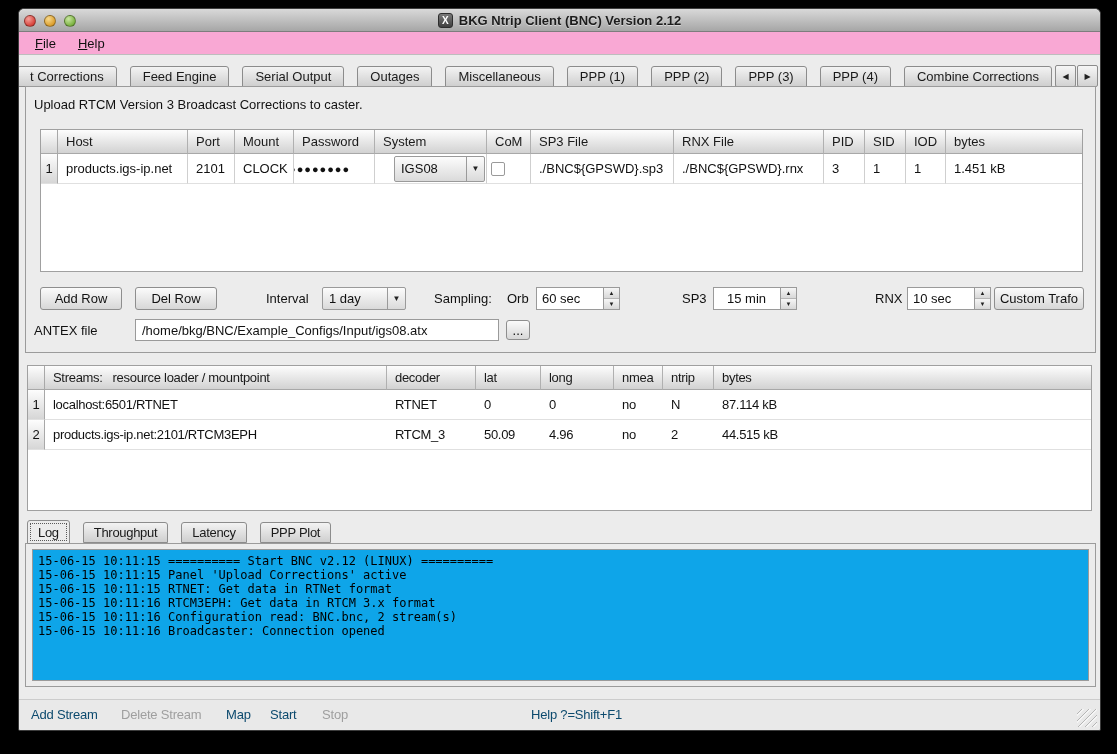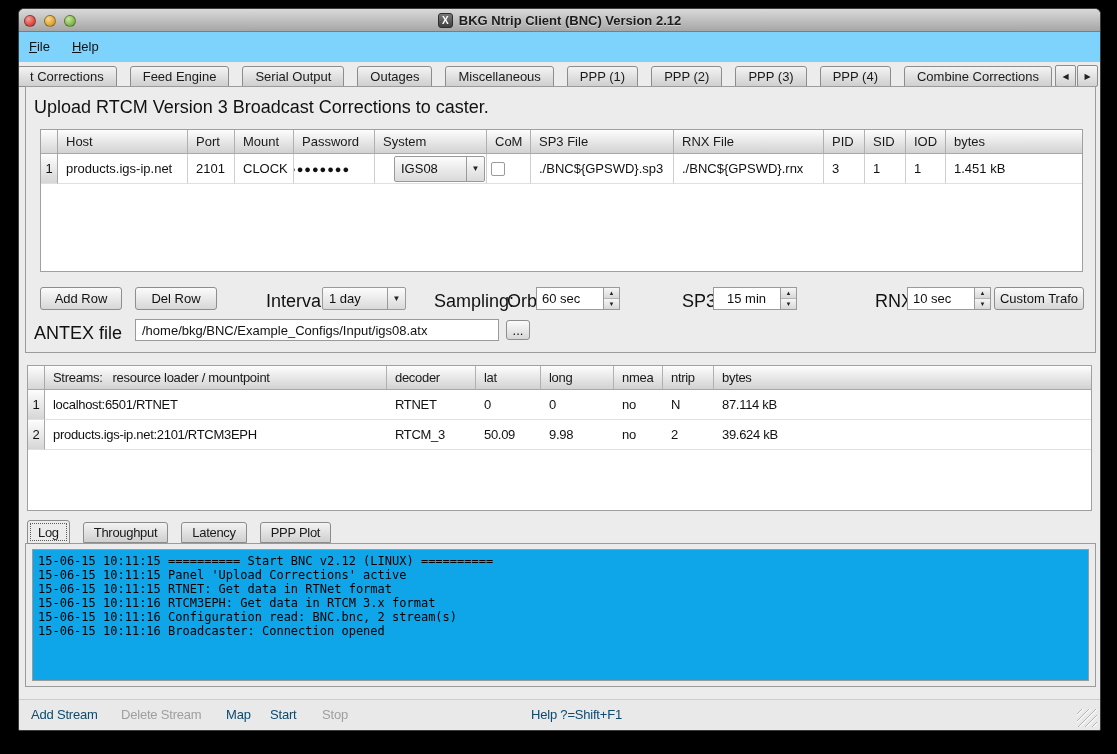--- a/index.html
+++ b/index.html
@@ -18,23 +18,23 @@
   .light.yellow { background:radial-gradient(circle at 35% 30%, #f7d98d, #dc9f2e 70%); }
   .light.green  { background:radial-gradient(circle at 35% 30%, #c9e6a2, #7cb342 70%); }
   .title-wrap { position:absolute; left:0; right:0; top:0; height:23px;
                 display:flex; align-items:center; justify-content:center; gap:6px; }
   .x-icon { width:15px; height:15px; border-radius:3px; background:linear-gradient(#7a7a7a,#3f3f3f);
             border:1px solid #2d2d2d; color:#fff; font-size:10px; font-weight:bold;
             display:flex; align-items:center; justify-content:center; }
   .title-text { font-size:13px; font-weight:bold; color:#1c1c1c; text-shadow:0 1px 0 rgba(255,255,255,.45); }
 
   
-  .menubar { position:absolute; left:0; top:23px; width:100%; height:30px;
-             background:#7dd3fc; border-bottom:1px solid #bdbdbd;
-             display:flex; align-items:center; padding-left:6px; gap:14px; }
+  .menubar { position:absolute; left:0; top:23px; width:100%; height:23px;
+             background:#f9a8d4; border-bottom:1px solid #bdbdbd;
+             display:flex; align-items:center; padding-left:12px; gap:14px; }
   .menu-item { display:inline-block; font-size:13px; color:#111; padding:2px 4px; }
   .menu-item::first-letter { text-decoration:underline; }
 
   
   .tabbar { position:absolute; left:0; height:23px; display:flex; align-items:flex-end; }
   .tab { height:21px; display:flex; align-items:center; justify-content:center;
          padding:0 12px; font-size:13px; color:#1a1a1a; white-space:nowrap;
          background:linear-gradient(#f3f3f3,#cfcfcf); border:1px solid #8c8c8c;
          border-radius:3px 3px 0 0; margin-right:13px; }
   .tab.active { height:24px; margin-bottom:-1px; background:#ececec; z-index:5;
@@ -42,21 +42,21 @@
   .tab-scroll { width:21px; height:22px; background:linear-gradient(#f6f6f6,#d2d2d2);
                 border:1px solid #8c8c8c; border-radius:2px;
                 display:flex; align-items:center; justify-content:center;
                 font-size:8px; color:#222; margin-left:1px; }
   .pane { position:absolute; background:#ececec; border:1px solid #9b9b9b; }
 
   
   .btn { background:linear-gradient(#fbfbfb,#d7d7d7); border:1px solid #8e8e8e;
          border-radius:3px; font-size:13px; color:#111;
          display:flex; align-items:center; justify-content:center; }
-  .label { font-size:18px; color:#111; position:absolute; }
+  .label { font-size:13px; color:#111; position:absolute; }
   .input { background:#fff; border:1px solid #9a9a9a; font-size:13px; color:#111;
            display:flex; align-items:center; padding-left:6px; white-space:nowrap; overflow:hidden; }
   .combo { background:linear-gradient(#fcfcfc,#dadada); border:1px solid #9a9a9a;
            border-radius:2px; display:flex; align-items:center; font-size:13px; color:#111; }
   .combo .txt { flex:1; padding-left:6px; white-space:nowrap; overflow:hidden; }
   .combo .arrow { width:18px; align-self:stretch; border-left:1px solid #9a9a9a;
                   display:flex; align-items:center; justify-content:center; font-size:8px; color:#222; }
   .spin { background:#fff; border:1px solid #9a9a9a; display:flex; font-size:13px; color:#111; }
   .spin .txt { flex:1; padding-left:5px; display:flex; align-items:center; white-space:nowrap; overflow:hidden; }
   .spin .btns { width:16px; border-left:1px solid #9a9a9a; display:flex; flex-direction:column; }
@@ -245,24 +245,24 @@
       <div class="cell condensed" style="width:73px; border-right:none;">0</div>
       <div class="cell condensed" style="width:49px; border-right:none;">no</div>
       <div class="cell condensed" style="width:51px; border-right:none;">N</div>
       <div class="cell condensed" style="flex:1; border-right:none;">87.114 kB</div>
     </div>
     <div class="trow">
       <div class="cell numcell" style="width:17px;">2</div>
       <div class="cell condensed" style="width:342px; border-right:none;">products.igs-ip.net:2101/RTCM3EPH</div>
       <div class="cell condensed" style="width:89px; border-right:none;">RTCM_3</div>
       <div class="cell condensed" style="width:65px; border-right:none;">50.09</div>
-      <div class="cell condensed" style="width:73px; border-right:none;">9.98</div>
+      <div class="cell condensed" style="width:73px; border-right:none;">4.96</div>
       <div class="cell condensed" style="width:49px; border-right:none;">no</div>
       <div class="cell condensed" style="width:51px; border-right:none;">2</div>
-      <div class="cell condensed" style="flex:1; border-right:none;">39.624 kB</div>
+      <div class="cell condensed" style="flex:1; border-right:none;">44.515 kB</div>
     </div>
   </div>
 
   <div class="tabbar" style="top:512px; left:8px; height:22px;">
     <div class="tab active condensed" style="padding:0 10px;">Log</div>
     <div class="tab condensed" style="padding:0 10px;">Throughput</div>
     <div class="tab condensed" style="padding:0 10px;">Latency</div>
     <div class="tab condensed" style="padding:0 10px;">PPP Plot</div>
   </div>
 

